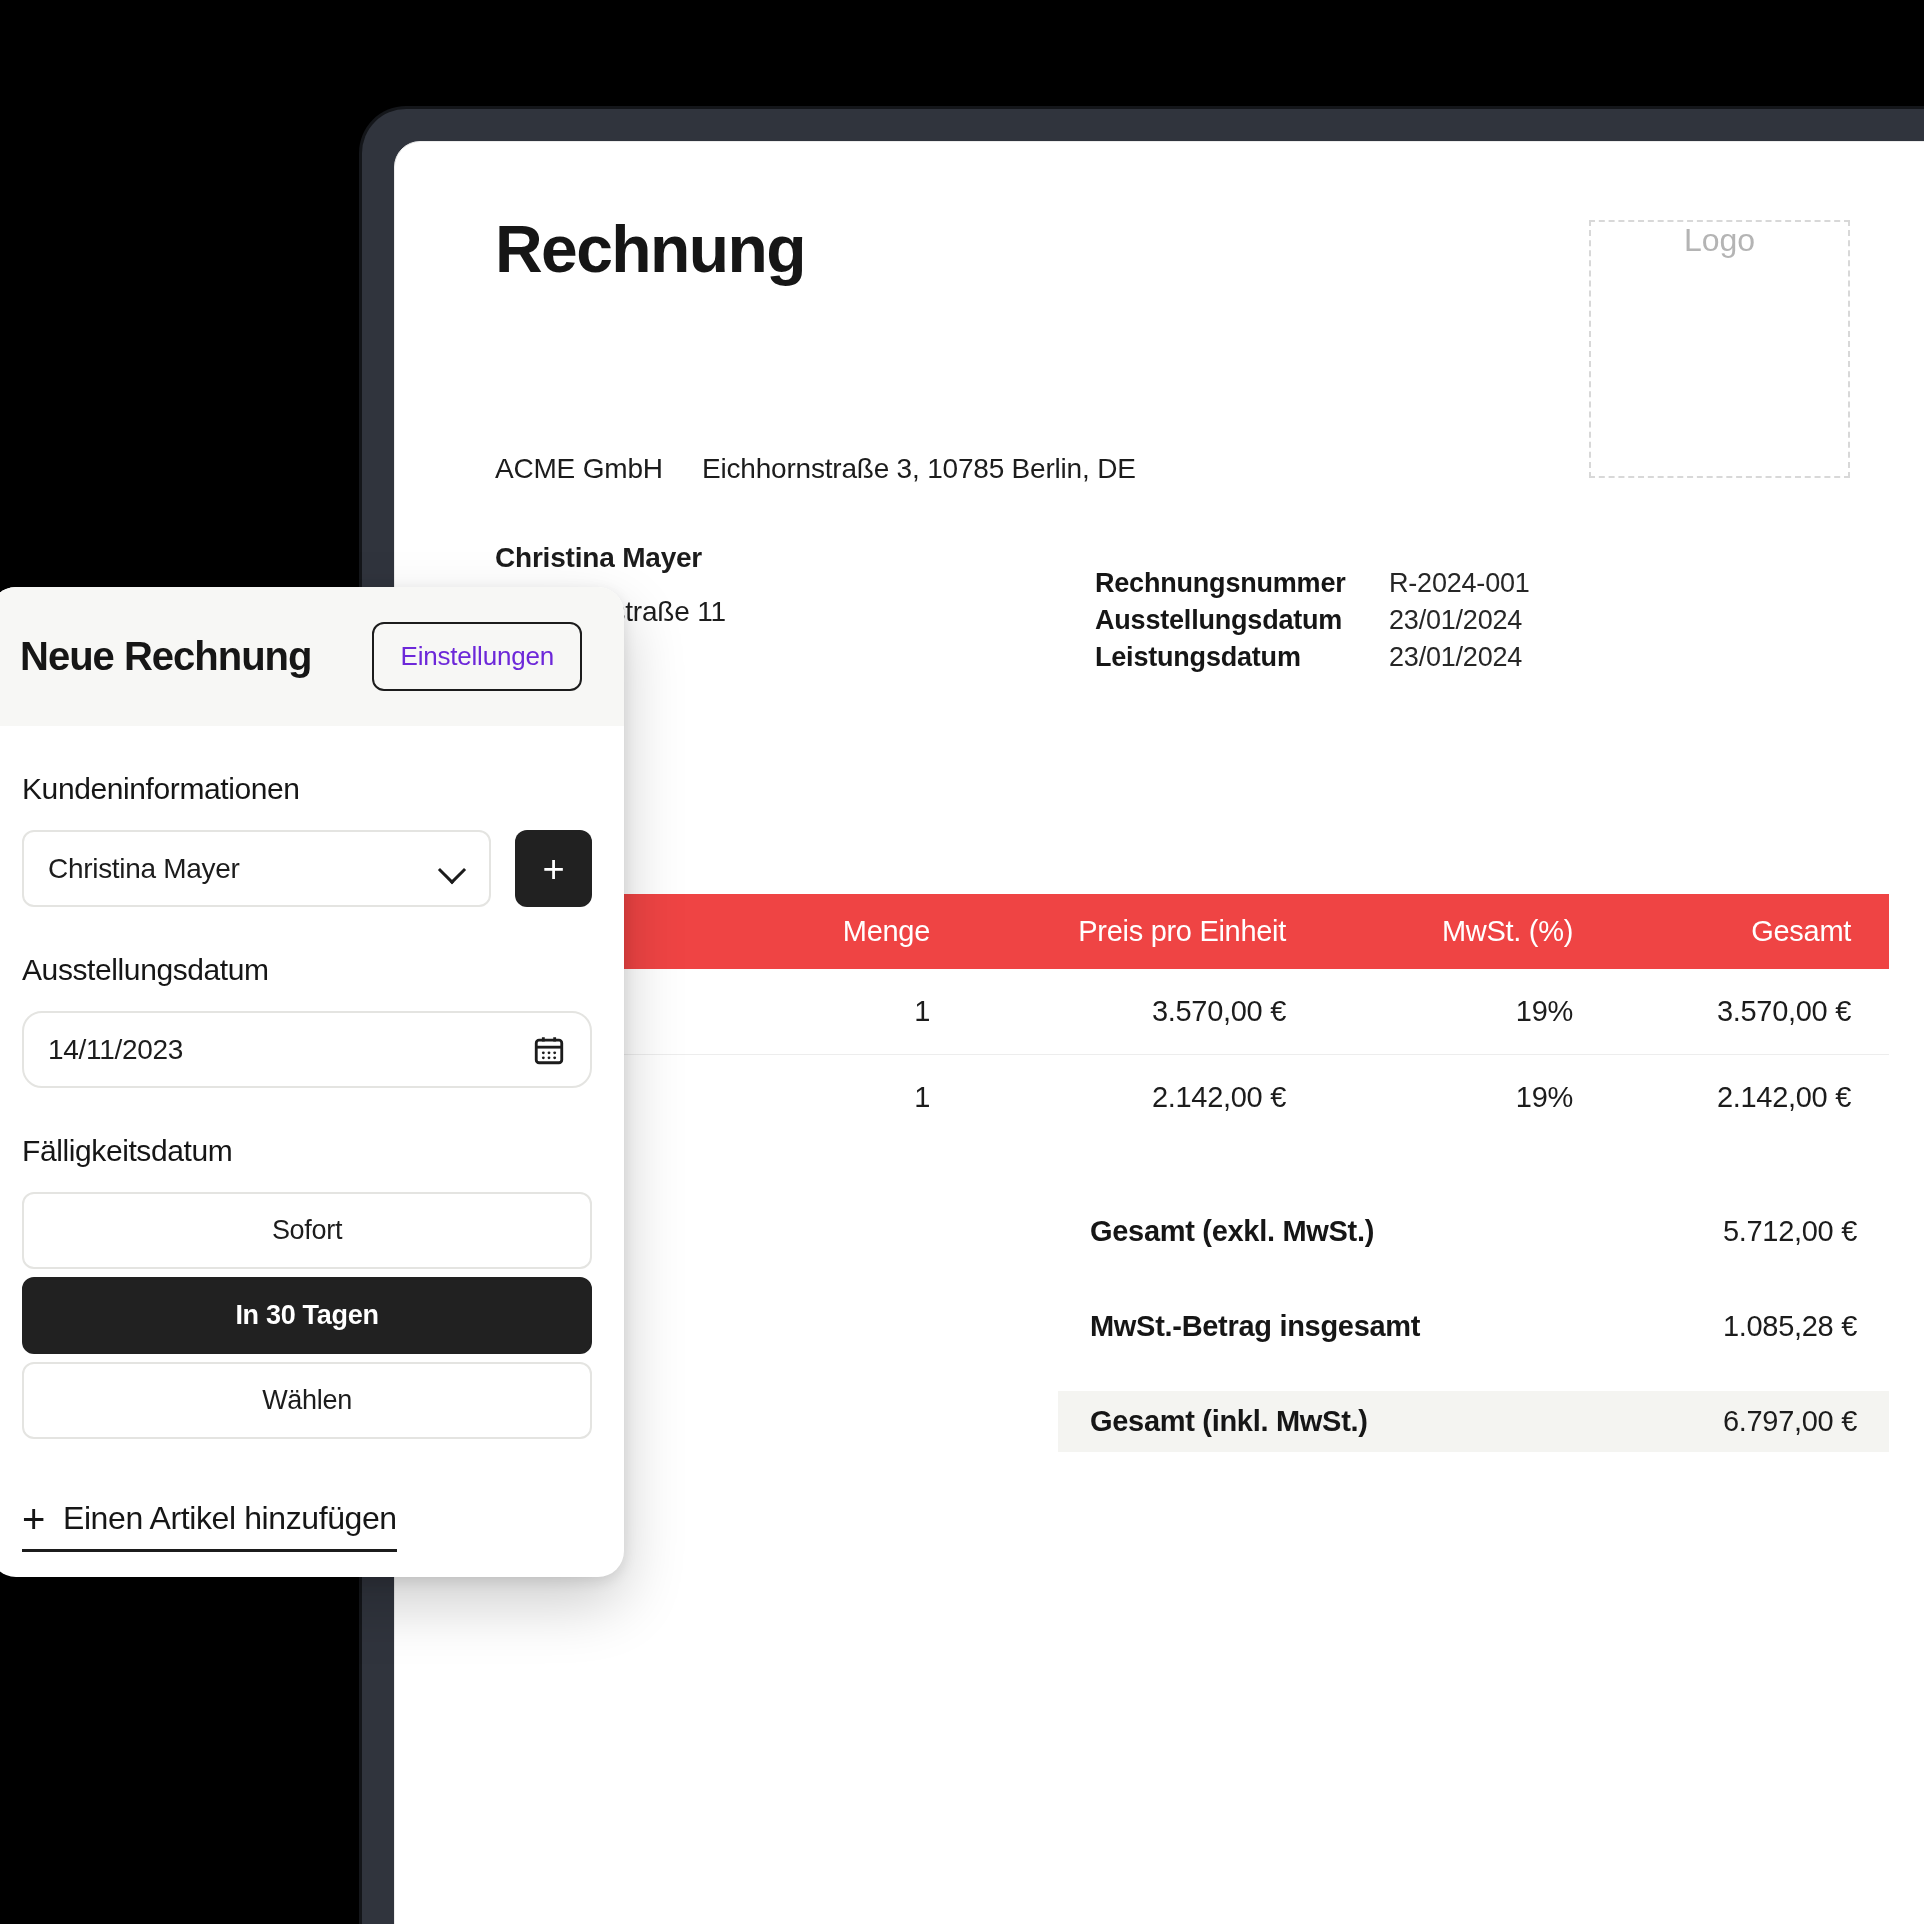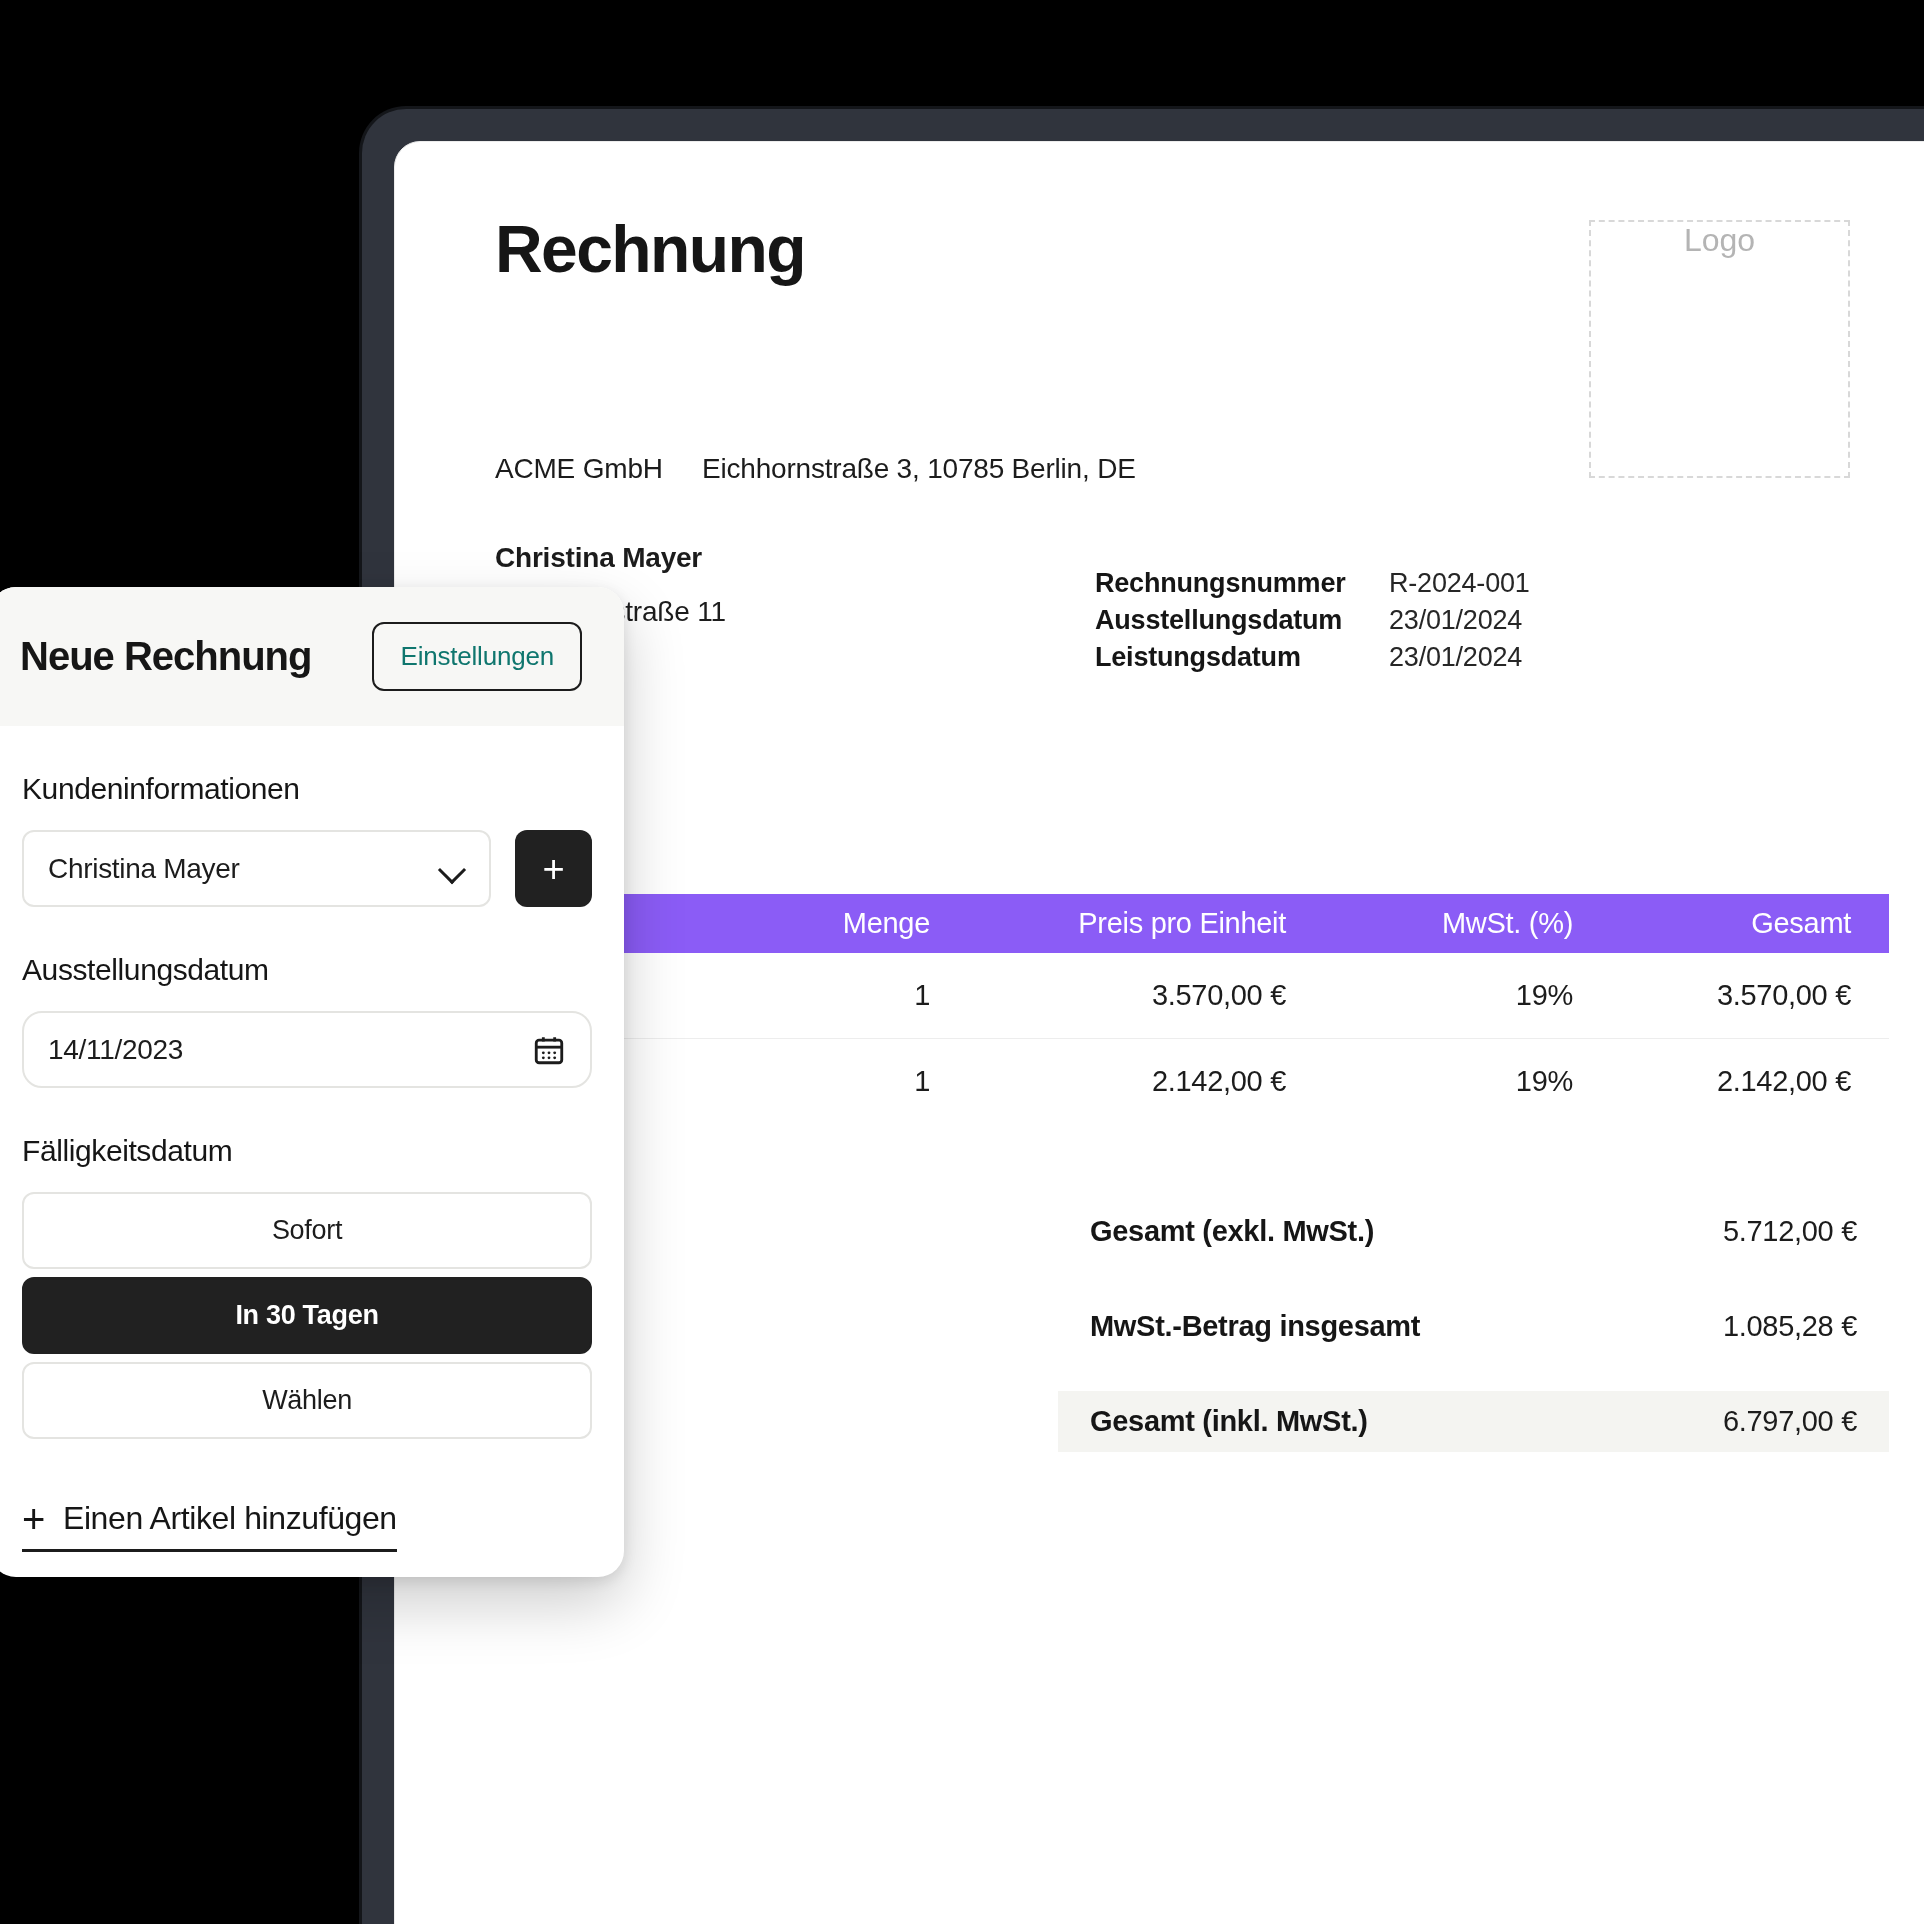--- a/index.html
+++ b/index.html
@@ -61,22 +61,22 @@
 
   #meta { position: absolute; left: 700px; top: 395px; width: 614px; font-size: 27px; }
   #meta .row { display: flex; line-height: 1.37; }
   #meta .row .k { width: 294px; font-weight: 700; color: #161616; letter-spacing: -0.2px; }
   #meta .row .v { color: #262626; letter-spacing: -0.2px; }
   #meta .group2 { margin-top: 28px; }
 
   
   #items-table { position: absolute; left: 0px; top: 752px; width: 1494px; }
   #items-table .thead {
-    background: #8b5cf6; color: #ffffff;
-    display: flex; align-items: center; height: 59px;
+    background: #ef4444; color: #ffffff;
+    display: flex; align-items: center; height: 75px;
     font-size: 29px; letter-spacing: -0.3px;
   }
   #items-table .tbody .trow {
     display: flex; align-items: center; height: 85px;
     font-size: 29px; color: #1c1c1c; letter-spacing: -0.3px;
   }
   #items-table .tbody .trow + .trow { border-top: 1px solid #ededed; }
   .c-desc { width: 287px; padding-left: 40px; }
   .c-qty  { width: 248px; text-align: right; }
   .c-price{ width: 356px; text-align: right; }
@@ -104,21 +104,21 @@
     overflow: hidden;
   }
   #panel-header {
     height: 139px; background: #f7f7f5;
     display: flex; align-items: center; justify-content: space-between;
     padding: 0 42px 0 30px;
   }
   #panel-title { font-size: 40px; font-weight: 700; color: #161616; letter-spacing: -1px; }
   #settings-button {
     border: 2px solid #1c1c1c; border-radius: 12px;
-    background: transparent; color: #0f766e;
+    background: transparent; color: #6d28d9;
     font-size: 26px; padding: 17px 26px;
     font-family: inherit; cursor: pointer; letter-spacing: -0.2px;
   }
 
   #panel-body { padding: 46px 32px 0 32px; }
   .field-label {
     font-size: 30px; color: #161616; letter-spacing: -0.4px;
     margin-bottom: 24px;
   }
   .select-row { display: flex; align-items: stretch; gap: 24px; }

